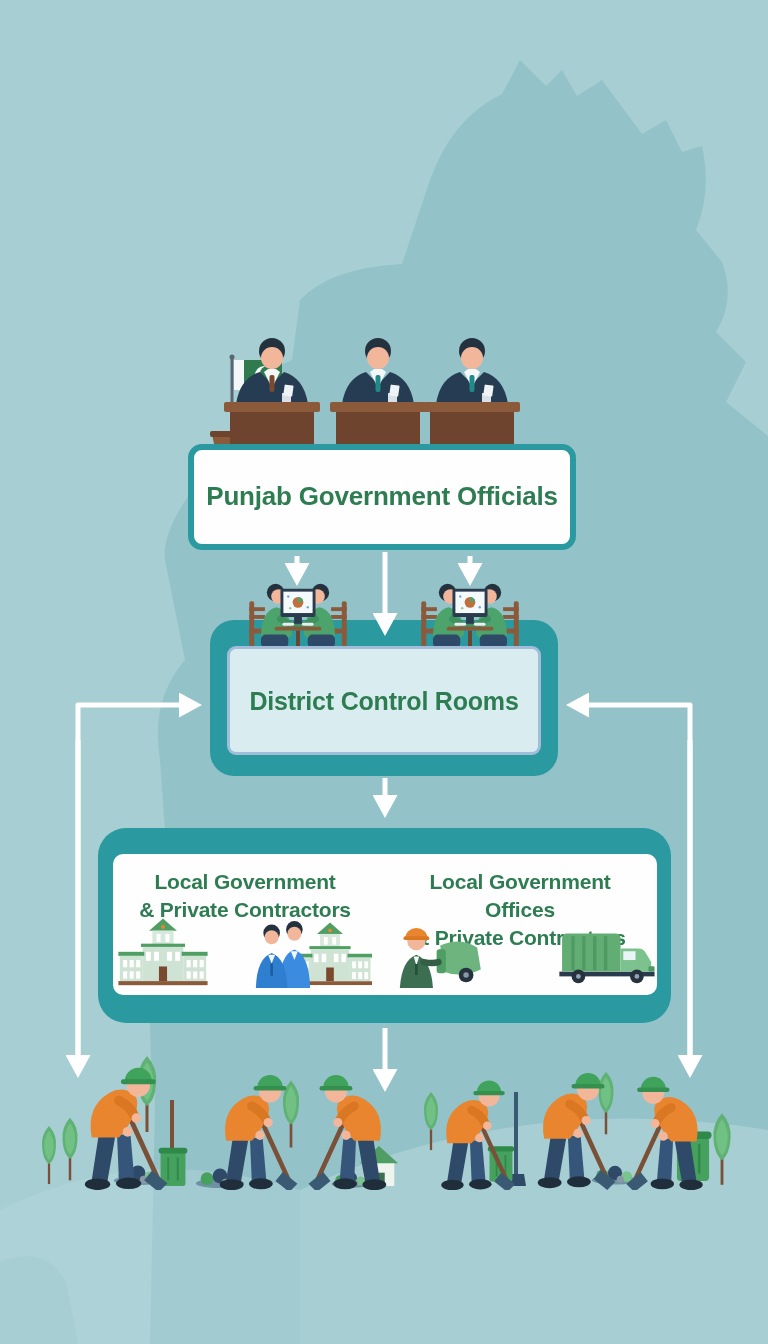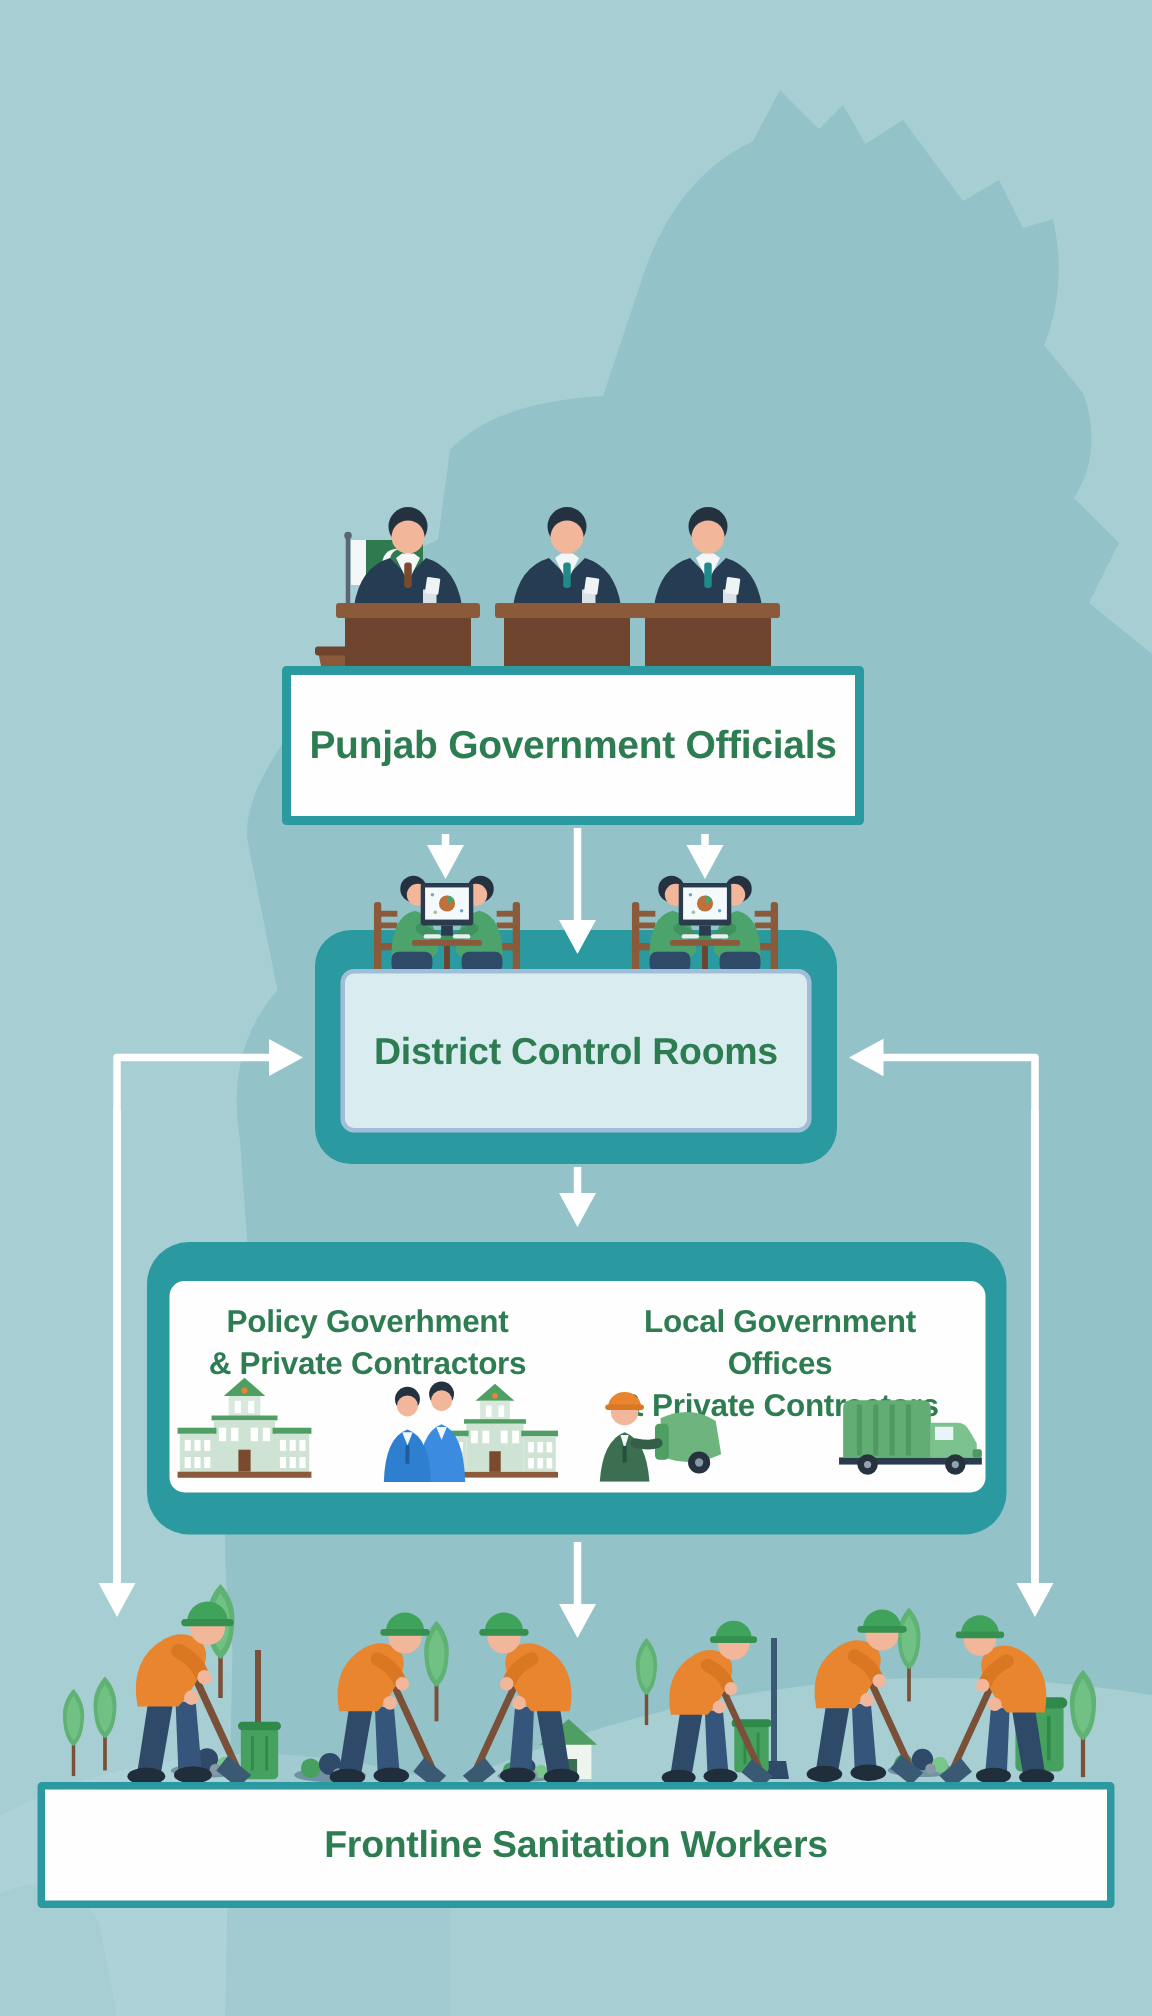--- a/index.html
+++ b/index.html
@@ -8,21 +8,21 @@
     background:var(--background,#a7ced3);
     font-family:"Liberation Sans",sans-serif;
   }
   #stage *{box-sizing:border-box;}
   .abs{position:absolute;}
   svg{display:block;}
   
   .white-box{
     background:var(--box_fill,#fdfefd);
     border:6px solid var(--container_teal,#2a9aa0);
-    border-radius:3px;
+    border-radius:14px;
     display:flex;flex-direction:column;align-items:center;justify-content:center;
     text-align:center;z-index:3;
   }
   .teal-container{
     background:var(--container_teal,#2a9aa0);
     border-radius:26px;z-index:1;
   }
   .inner-box{
     background:var(--inner_box_fill,#d9edf0);
     border:3px solid var(--inner_box_border,#a2bdda);
@@ -279,21 +279,21 @@
   <svg class="abs z2" style="left:419px;top:578px" width="102" height="74" viewBox="0 0 104 76">
     <use href="#sym-operators"></use>
   </svg>
   <div class="abs inner-box t-lg" style="left:227px;top:646px;width:314px;height:109px">
     <span class="g-text">District Control Rooms</span>
   </div>
 
   <div class="abs teal-container" style="left:98px;top:828px;width:573px;height:195px;border-radius:28px"></div>
   <div class="abs inner-white" style="left:113px;top:854px;width:544px;height:141px"></div>
   <div class="label-block t-md" style="left:128px;top:868px;width:234px">
-    <span class="g-text">Policy Goverhment</span><br>
+    <span class="g-text">Local Government</span><br>
     <span class="g-text">&amp; Private Contractors</span>
   </div>
   <div class="label-block t-md" style="left:398px;top:868px;width:244px">
     <span class="g-text">Local Government Offices</span><br>
     <span class="g-text">&amp; Private Contractors</span>
   </div>
   <svg class="abs z4" style="left:118px;top:916px" width="90" height="70" viewBox="0 0 110 86">
       <use href="#sym-building"></use>
     </svg>
   <svg class="abs z4" style="left:288px;top:920px" width="84" height="66" viewBox="0 0 110 86">
@@ -345,17 +345,14 @@
           <use href="#sym-worker" x="0" y="0" width="102" height="128"></use>
         </g>
       <use href="#sym-worker" x="420" y="32" width="98" height="122"></use>
       <use href="#sym-worker" x="516" y="24" width="102" height="128"></use>
       <g transform="translate(724 28) scale(-1 1)">
           <use href="#sym-worker" x="0" y="0" width="100" height="126"></use>
         </g>
     </g>
   </svg>
 
-  <div class="abs white-box t-lg" style="left:25px;top:1188px;width:718px;height:84px;border-width:5px;z-index:3">
-    <span class="g-text">Frontline Sanitation Workers</span>
-  </div>
 
 </div>
 
 </body></html>

